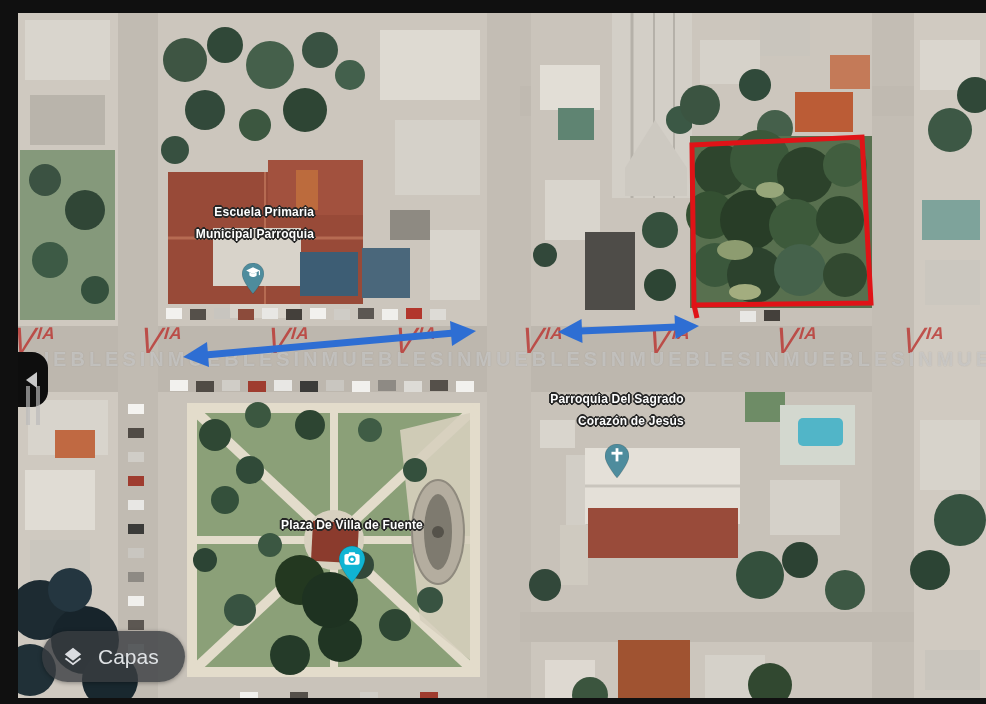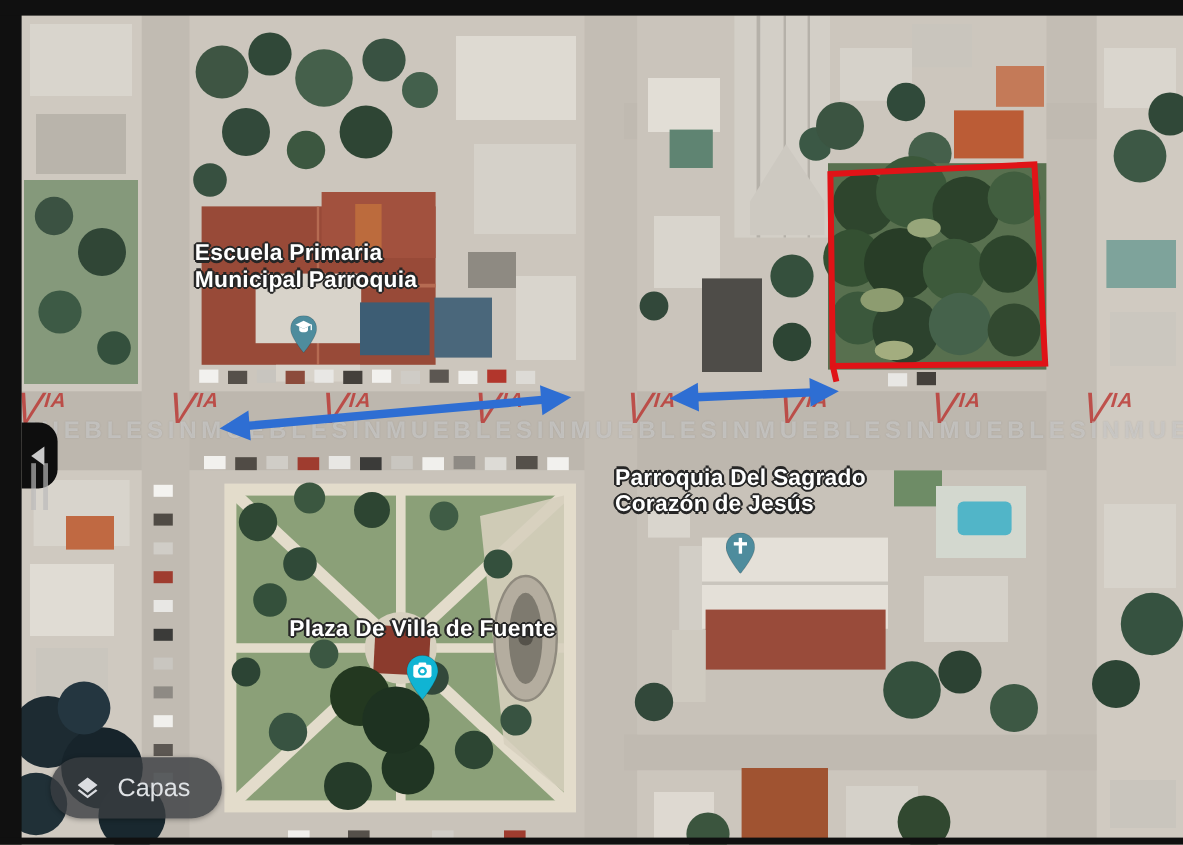--- a/index.html
+++ b/index.html
@@ -22,22 +22,22 @@
     line-height:1;white-space:nowrap;
   }
   .via-mark .v{font-size:32px;font-weight:400;transform:scaleY(1.15);display:inline-block;}
   .via-mark .ia{font-size:17px;font-weight:700;font-style:normal;position:relative;top:-12px;letter-spacing:1px;}
   .via-1{left:14px}.via-2{left:141px}.via-3{left:268px}.via-4{left:395px}
   .via-5{left:522px}.via-6{left:649px}.via-7{left:776px}.via-8{left:903px}
   
   .annot{position:absolute;inset:0;z-index:6;pointer-events:none;}
   
   .maplabel{
-    position:absolute;transform:translateX(-50%);z-index:7;text-align:left;
-    color:#fff;font-size:19px;font-weight:700;line-height:22px;letter-spacing:.2px;cursor:pointer;
+    position:absolute;transform:translateX(-50%);z-index:7;text-align:right;
+    color:#fff;font-size:12px;font-weight:700;line-height:22px;letter-spacing:.2px;cursor:pointer;
     text-shadow:-2px 0 0 #262626,2px 0 0 #262626,0 -2px 0 #262626,0 2px 0 #262626,
                 -1px -1px 0 #262626,1px -1px 0 #262626,-1px 1px 0 #262626,1px 1px 0 #262626;
   }
   .pin{position:absolute;z-index:7;cursor:pointer;}
   
   .bar{position:absolute;background:#101010;z-index:8;}
   .bar-left{left:0;top:0;width:18px;height:704px;}
   .bar-top{left:0;top:0;width:986px;height:13px;}
   .bar-bottom{left:0;bottom:0;width:986px;height:6px;}
   

